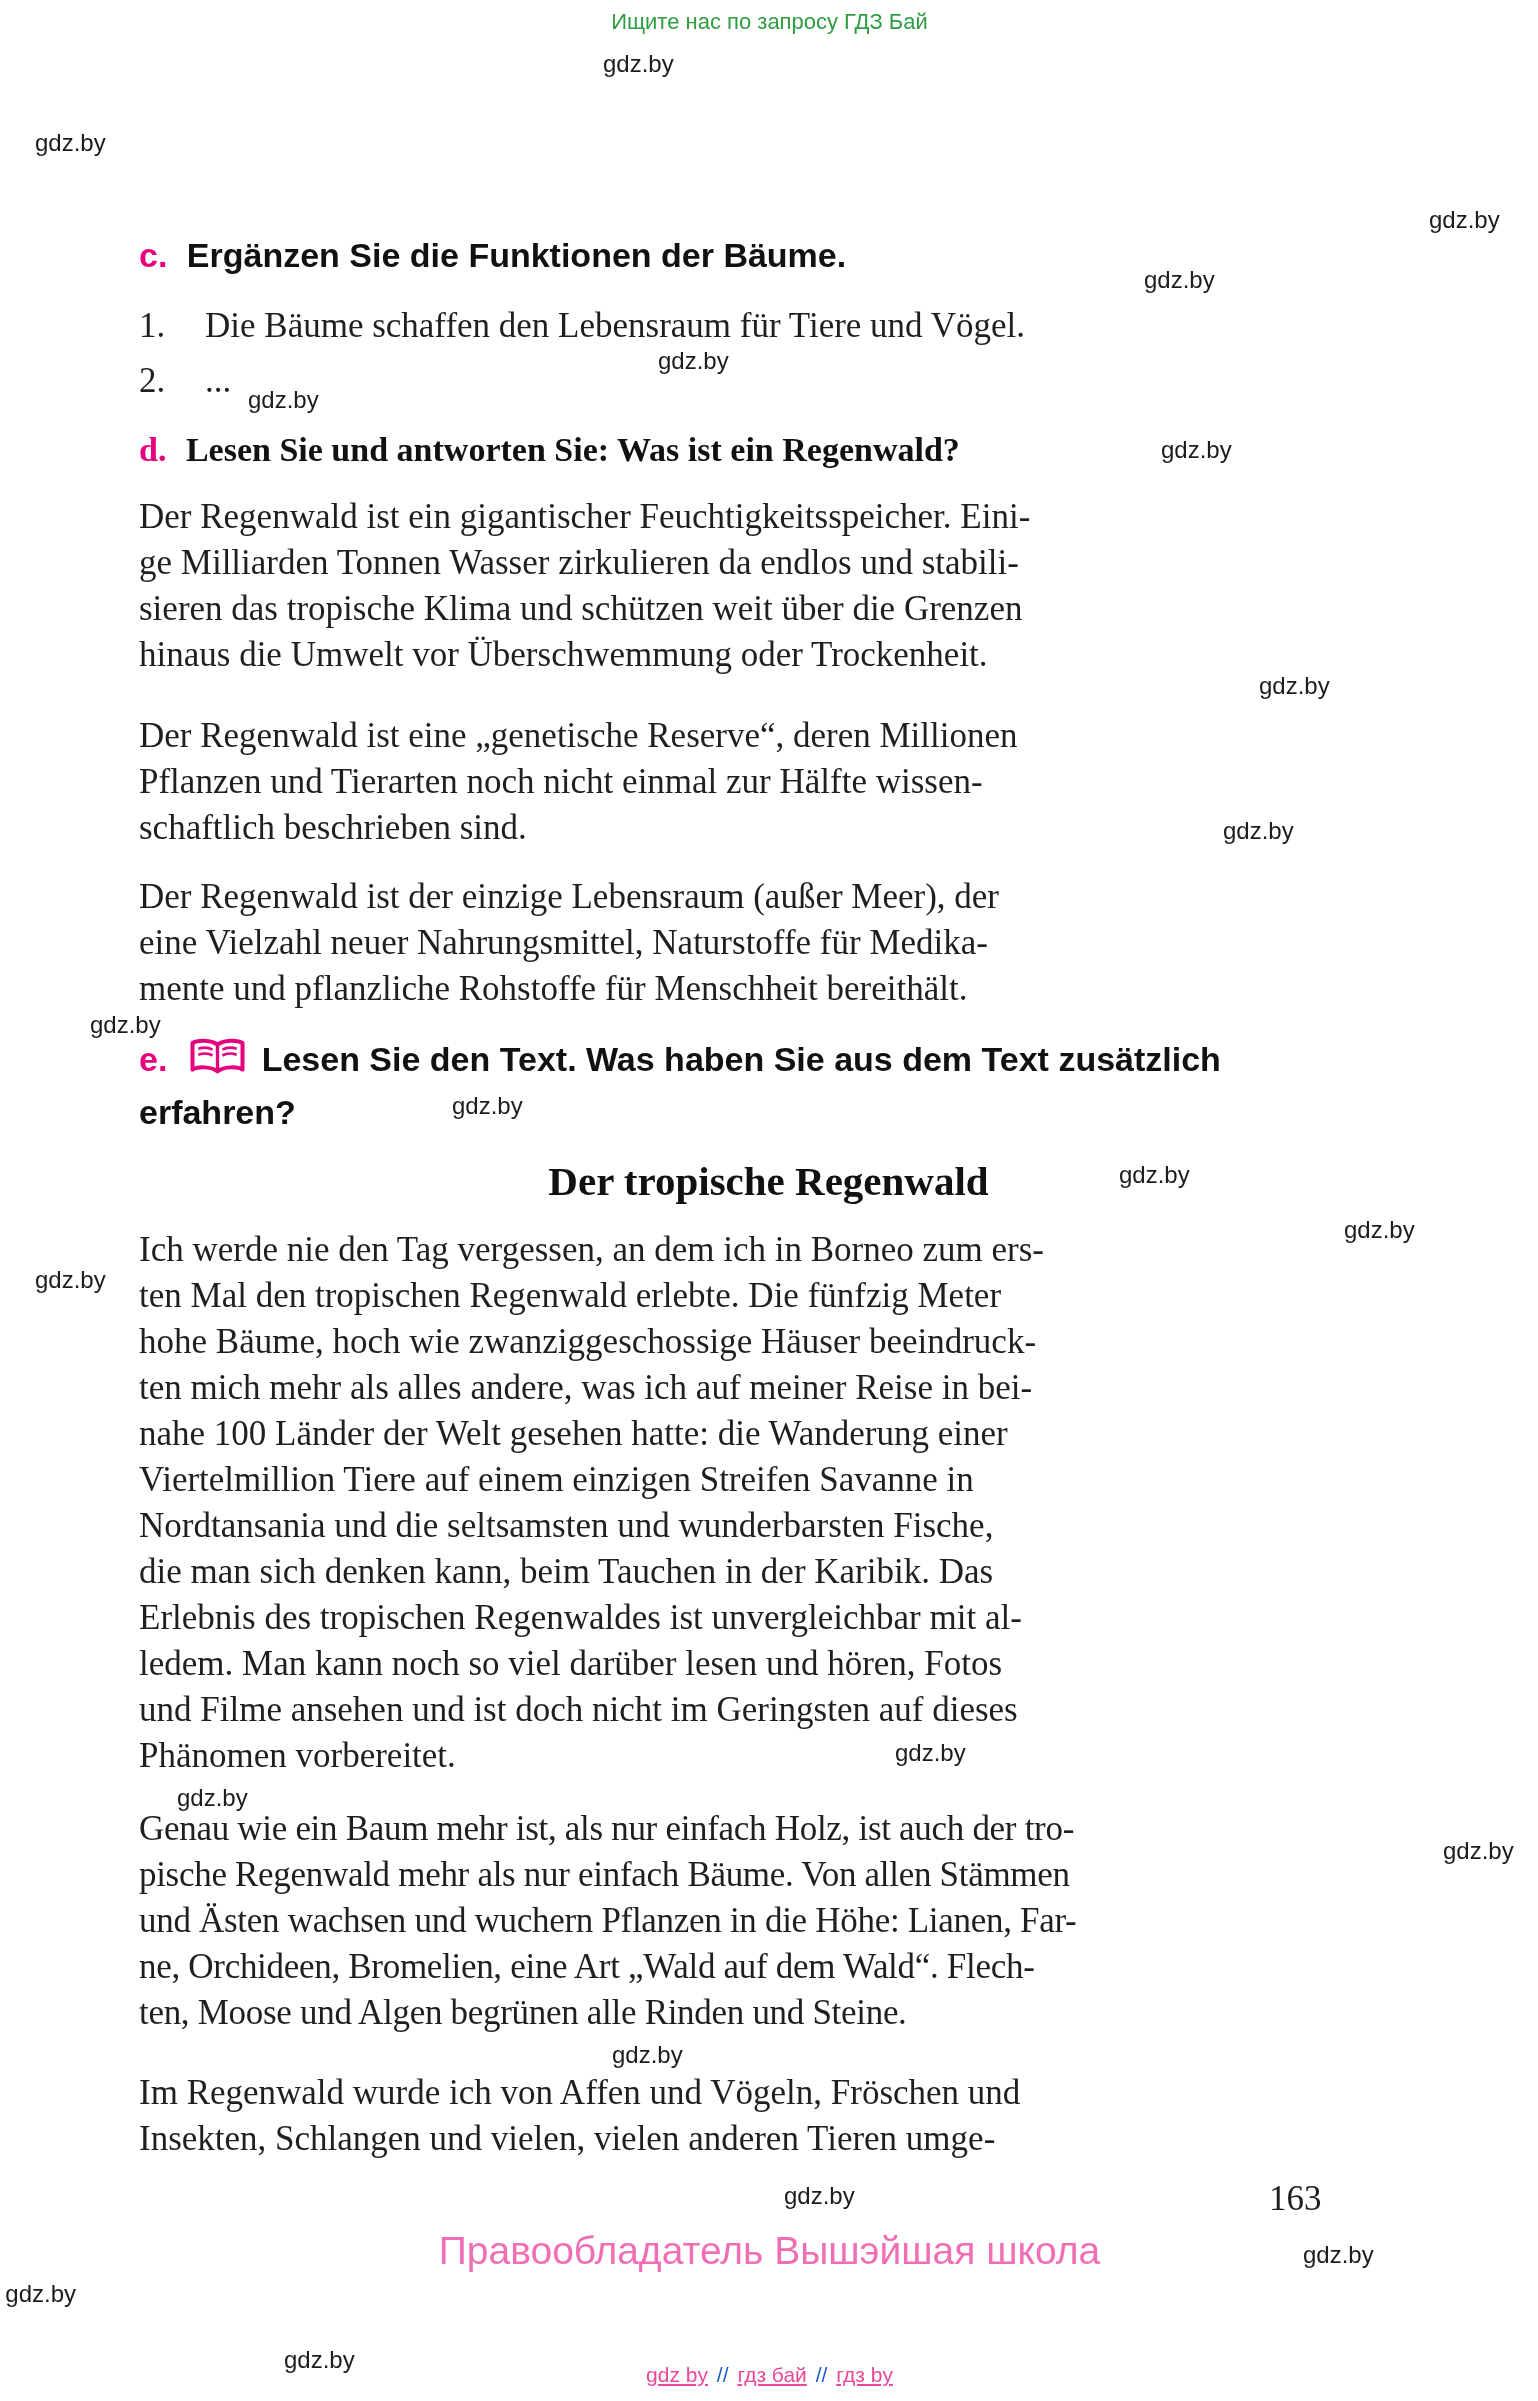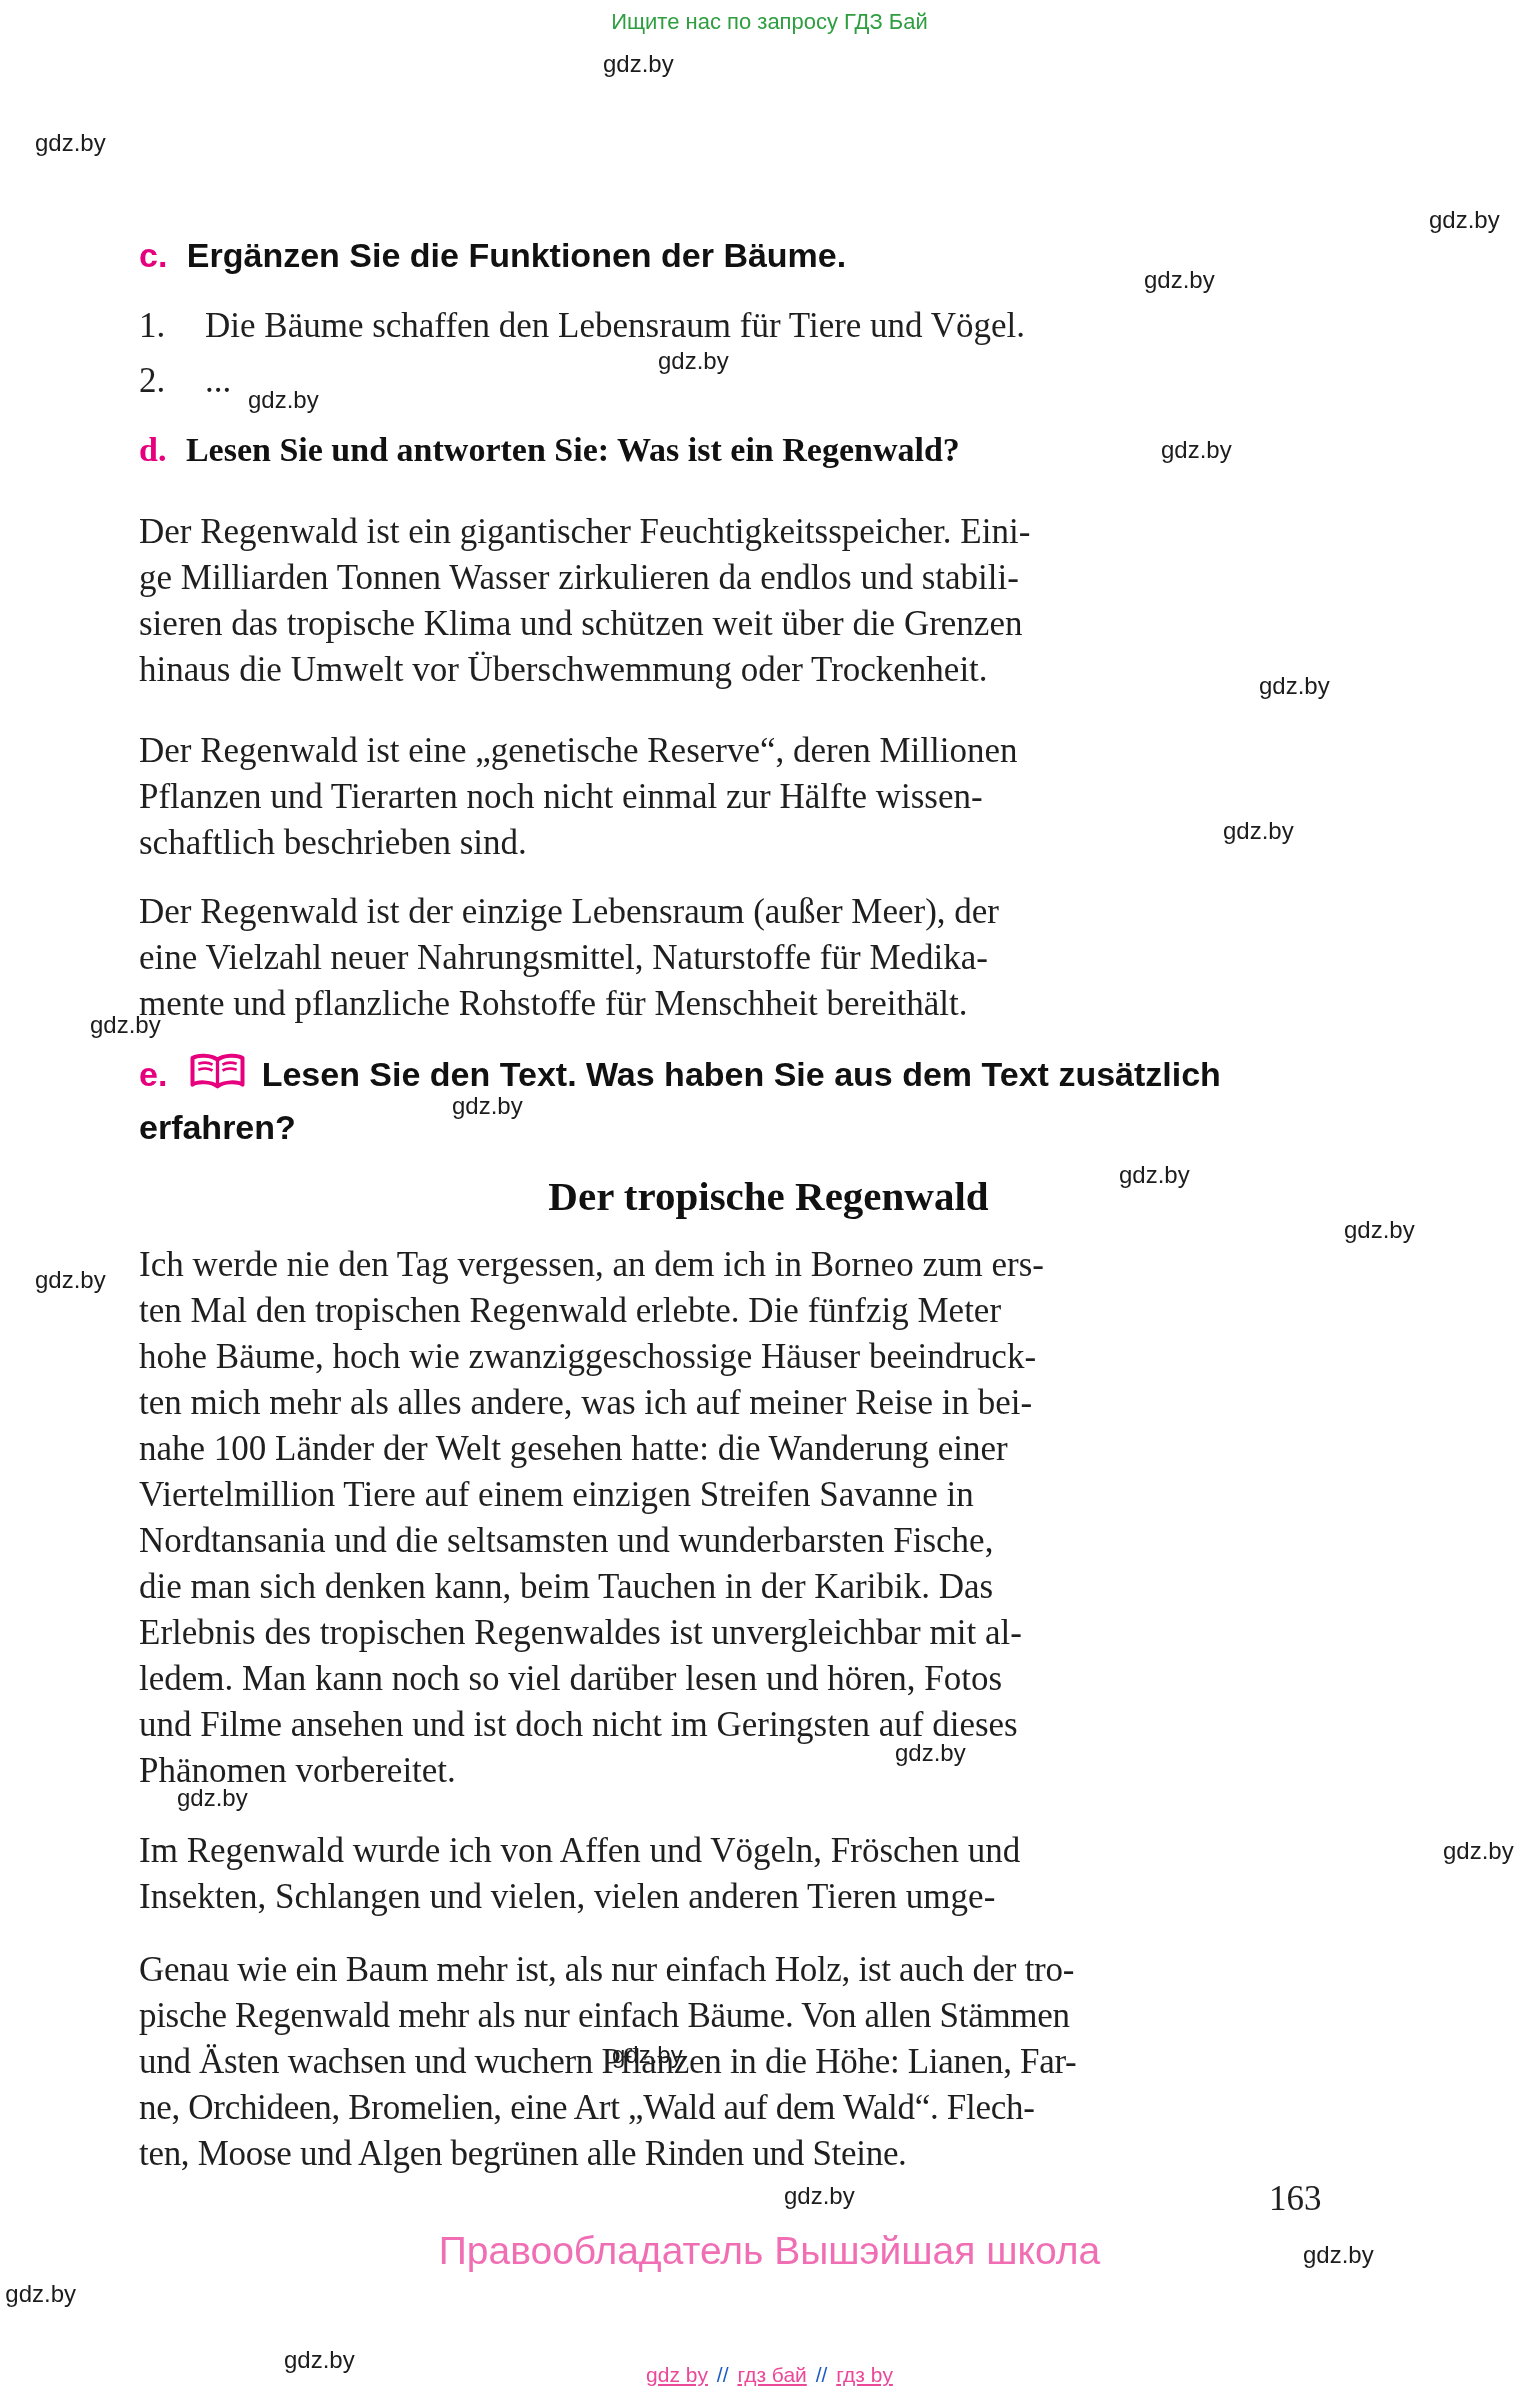--- a/index.html
+++ b/index.html
@@ -28,21 +28,21 @@
     font-size:34px; line-height:43px; color:#111;
   }
   .letter { color:#e6007e; margin-right:19.5px; }
   .pre { white-space:pre-line; }
   .num-item { font-size:35px; line-height:48px; }
   .num-item .num { display:inline-block; width:66px; }
   .item-1 { margin-top:25px; }
   .item-2 { margin-top:7px; }
   .head-d { margin-top:23px;font-family:Liberation Serif, serif; }
   .para { font-size:35px; line-height:46px; white-space:pre-line; }
-  .para-d1 { margin-top:38px; }
+  .para-d1 { margin-top:23px; }
   .para-d2 { margin-top:35px; }
   .para-d3 { margin-top:23px; }
   .e-head { margin-top:24px; line-height:46px; }
   .book-icon { display:inline-block; vertical-align:-7px; margin:0 16px 0 1.8px; }
   .reading-title {
     margin-top:21px; text-align:center; font-weight:bold;
     font-size:41px; line-height:50px; color:#111;
   }
   .para-r1 { margin-top:21px; }
   .para-r2 { margin-top:26.6px; letter-spacing:-0.3px; }
@@ -141,27 +141,27 @@
 hohe Bäume, hoch wie zwanziggeschossige Häuser beeindruck-
 ten mich mehr als alles andere, was ich auf meiner Reise in bei-
 nahe 100 Länder der Welt gesehen hatte: die Wanderung einer
 Viertelmillion Tiere auf einem einzigen Streifen Savanne in
 Nordtansania und die seltsamsten und wunderbarsten Fische,
 die man sich denken kann, beim Tauchen in der Karibik. Das
 Erlebnis des tropischen Regenwaldes ist unvergleichbar mit al-
 ledem. Man kann noch so viel darüber lesen und hören, Fotos
 und Filme ansehen und ist doch nicht im Geringsten auf dieses
 Phänomen vorbereitet.</div>
-    <div class="para para-r3">Im Regenwald wurde ich von Affen und Vögeln, Fröschen und
-Insekten, Schlangen und vielen, vielen anderen Tieren umge-</div>
     <div class="para para-r2">Genau wie ein Baum mehr ist, als nur einfach Holz, ist auch der tro-
 pische Regenwald mehr als nur einfach Bäume. Von allen Stämmen
 und Ästen wachsen und wuchern Pflanzen in die Höhe: Lianen, Far-
 ne, Orchideen, Bromelien, eine Art „Wald auf dem Wald“. Flech-
 ten, Moose und Algen begrünen alle Rinden und Steine.</div>
+    <div class="para para-r3">Im Regenwald wurde ich von Affen und Vögeln, Fröschen und
+Insekten, Schlangen und vielen, vielen anderen Tieren umge-</div>
 
   </div>
 
   <div class="page-number">163</div>
 
   <div class="copyright">Правообладатель Вышэйшая школа</div>
 
   <div class="footer-links">
     <a>gdz by</a><span class="sep">//</span><a>гдз бай</a><span class="sep">//</span><a>гдз by</a>
   </div>

